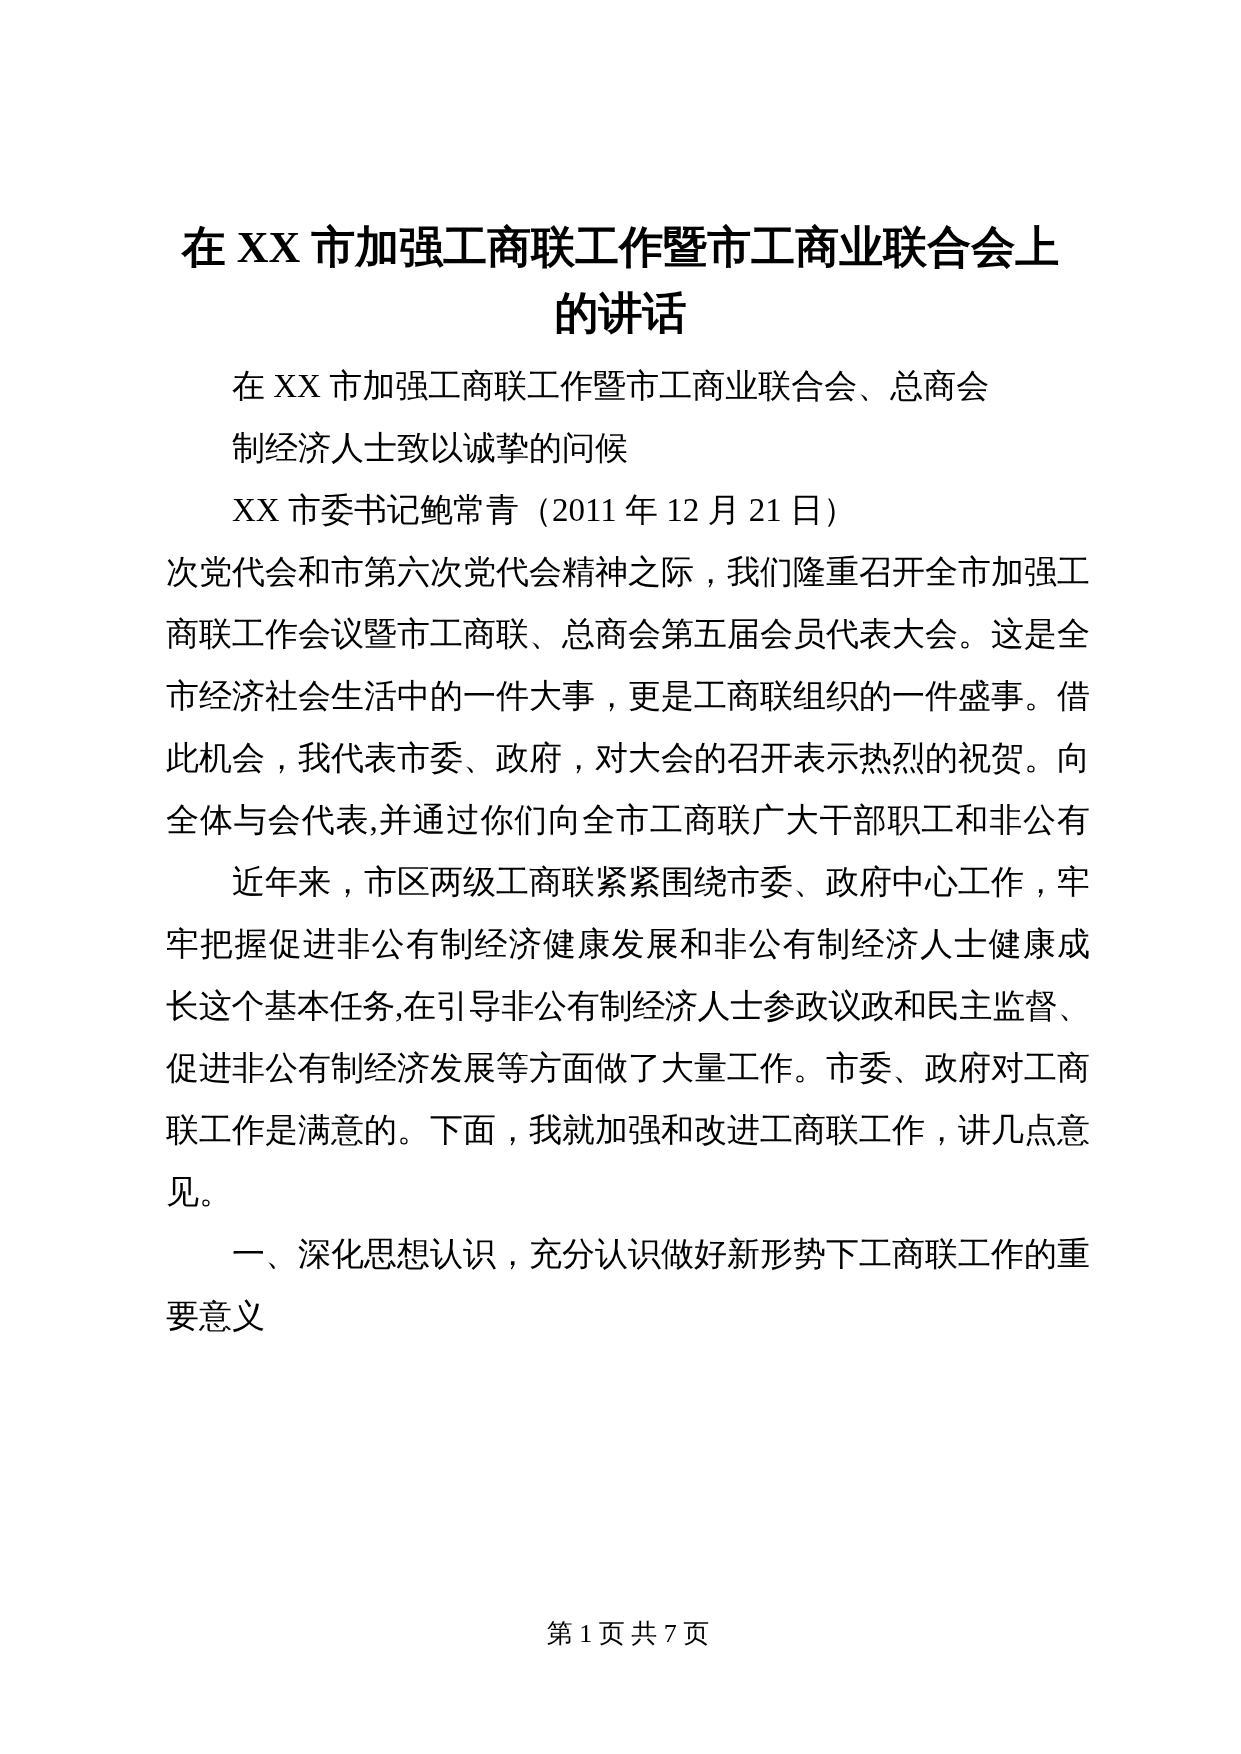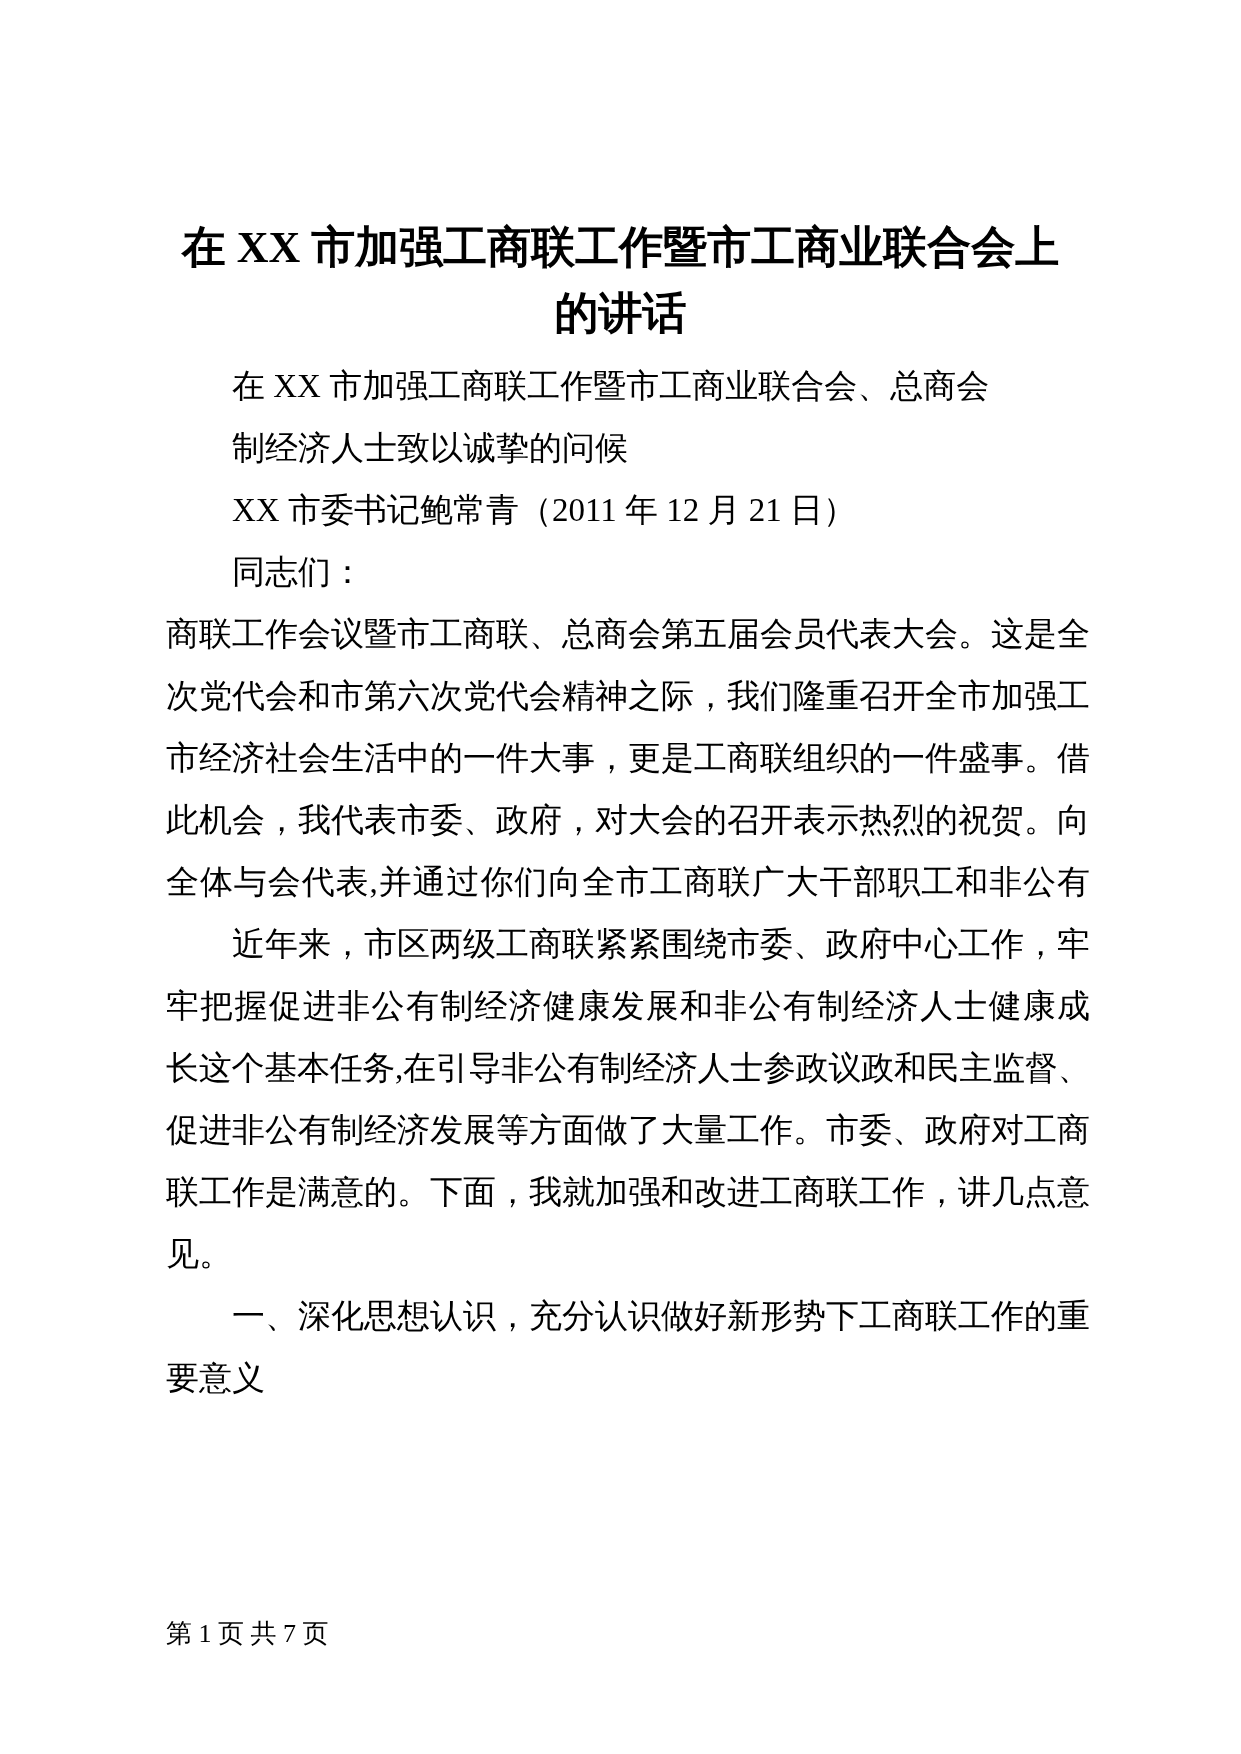--- a/index.html
+++ b/index.html
@@ -44,41 +44,41 @@
     text-indent: 66px;
   }
   .ln.tight {
     letter-spacing: -0.6px;
   }
   .footer {
     position: absolute;
     top: 1621px;
     left: 166px;
     width: 924px;
+    text-align: center;
     font-size: 26px;
     line-height: 26px;
   }
 </style>
 </head>
 <body>
 
 <div class="page">
 
   <h1 class="title">
     <div>在 XX 市加强工商联工作暨市工商业联合会上</div>
     <div>的讲话</div>
   </h1>
 
   <div class="content">
     <div class="ln ind end">在 XX 市加强工商联工作暨市工商业联合会、总商会</div>
     <div class="ln ind end">制经济人士致以诚挚的问候</div>
     <div class="ln ind end">XX 市委书记鲍常青（2011 年 12 月 21 日）</div>
-    <div class="ln ind end">同志们：</div>
+    <div class="ln">次党代会和市第六次党代会精神之际，我们隆重召开全市加强工</div>
     <div class="ln">商联工作会议暨市工商联、总商会第五届会员代表大会。这是全</div>
-    <div class="ln">次党代会和市第六次党代会精神之际，我们隆重召开全市加强工</div>
     <div class="ln">市经济社会生活中的一件大事，更是工商联组织的一件盛事。借</div>
     <div class="ln">此机会，我代表市委、政府，对大会的召开表示热烈的祝贺。向</div>
     <div class="ln">全体与会代表,并通过你们向全市工商联广大干部职工和非公有</div>
     <div class="ln ind">近年来，市区两级工商联紧紧围绕市委、政府中心工作，牢</div>
     <div class="ln">牢把握促进非公有制经济健康发展和非公有制经济人士健康成</div>
     <div class="ln tight">长这个基本任务,在引导非公有制经济人士参政议政和民主监督、</div>
     <div class="ln">促进非公有制经济发展等方面做了大量工作。市委、政府对工商</div>
     <div class="ln">联工作是满意的。下面，我就加强和改进工商联工作，讲几点意</div>
     <div class="ln end">见。</div>
     <div class="ln ind">一、深化思想认识，充分认识做好新形势下工商联工作的重</div>

